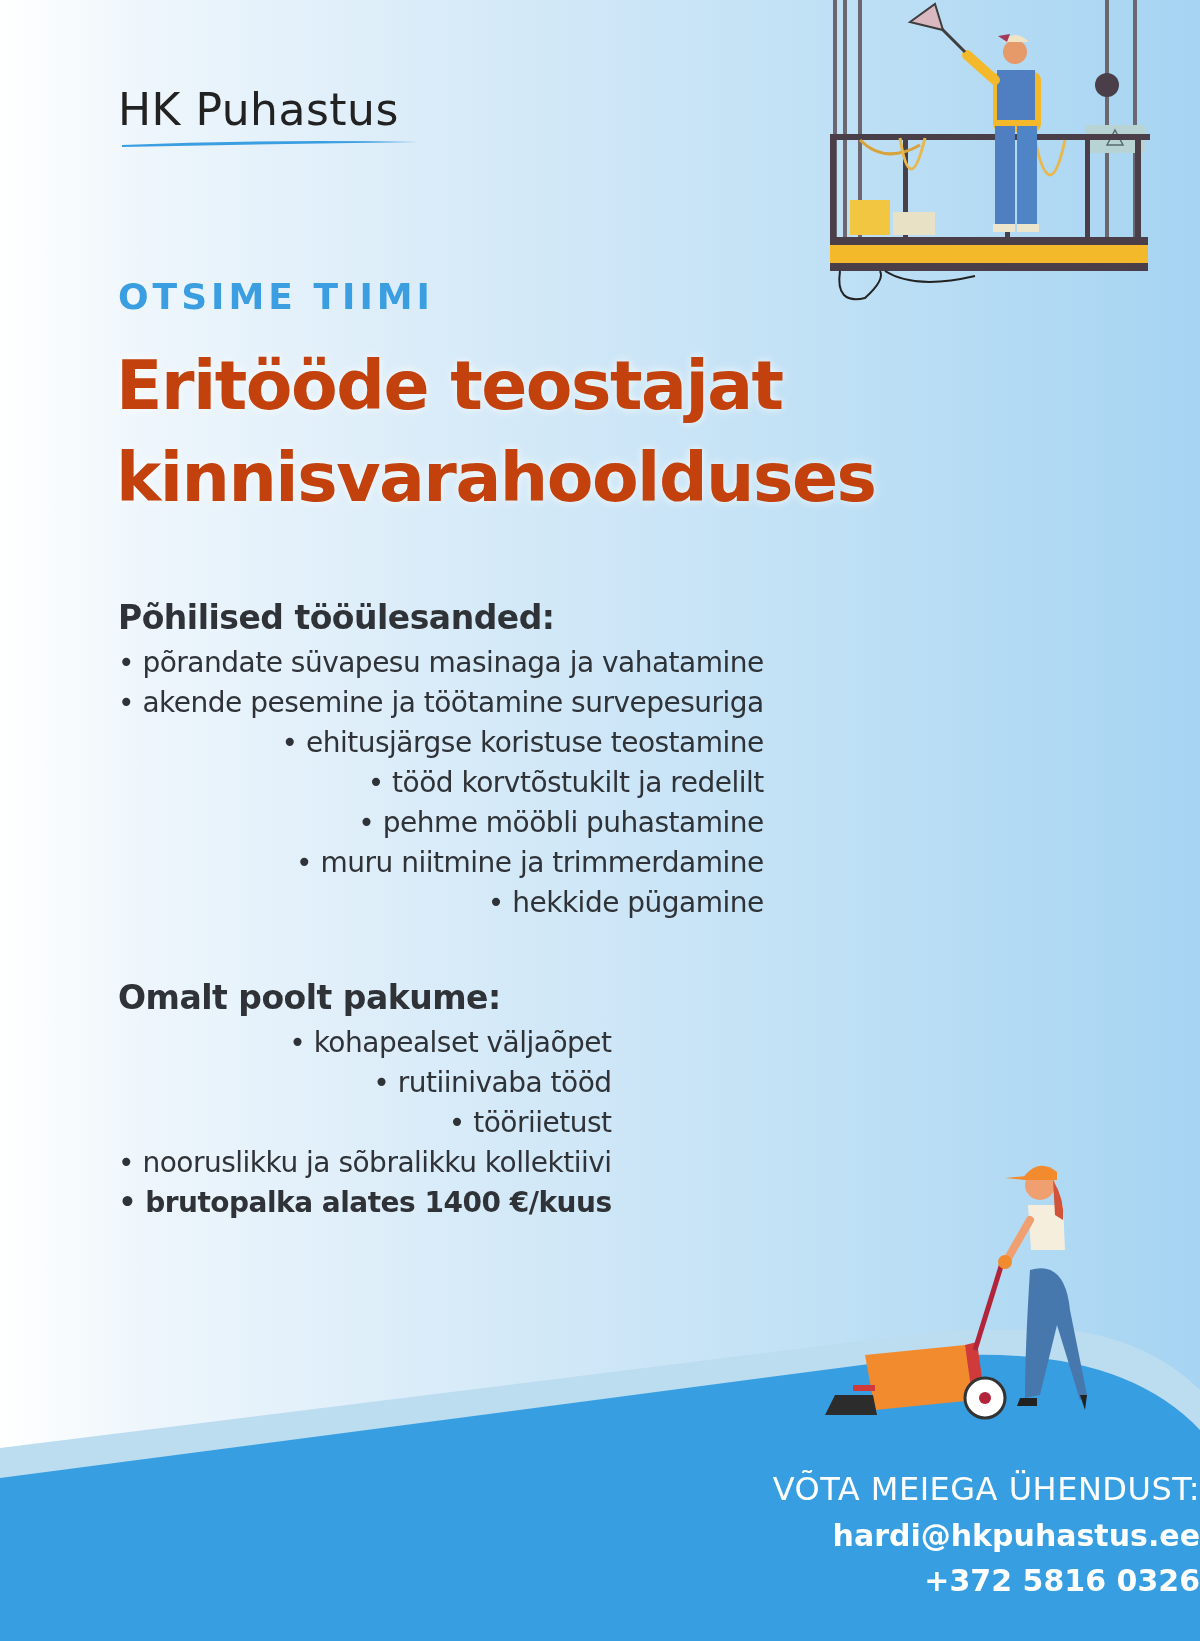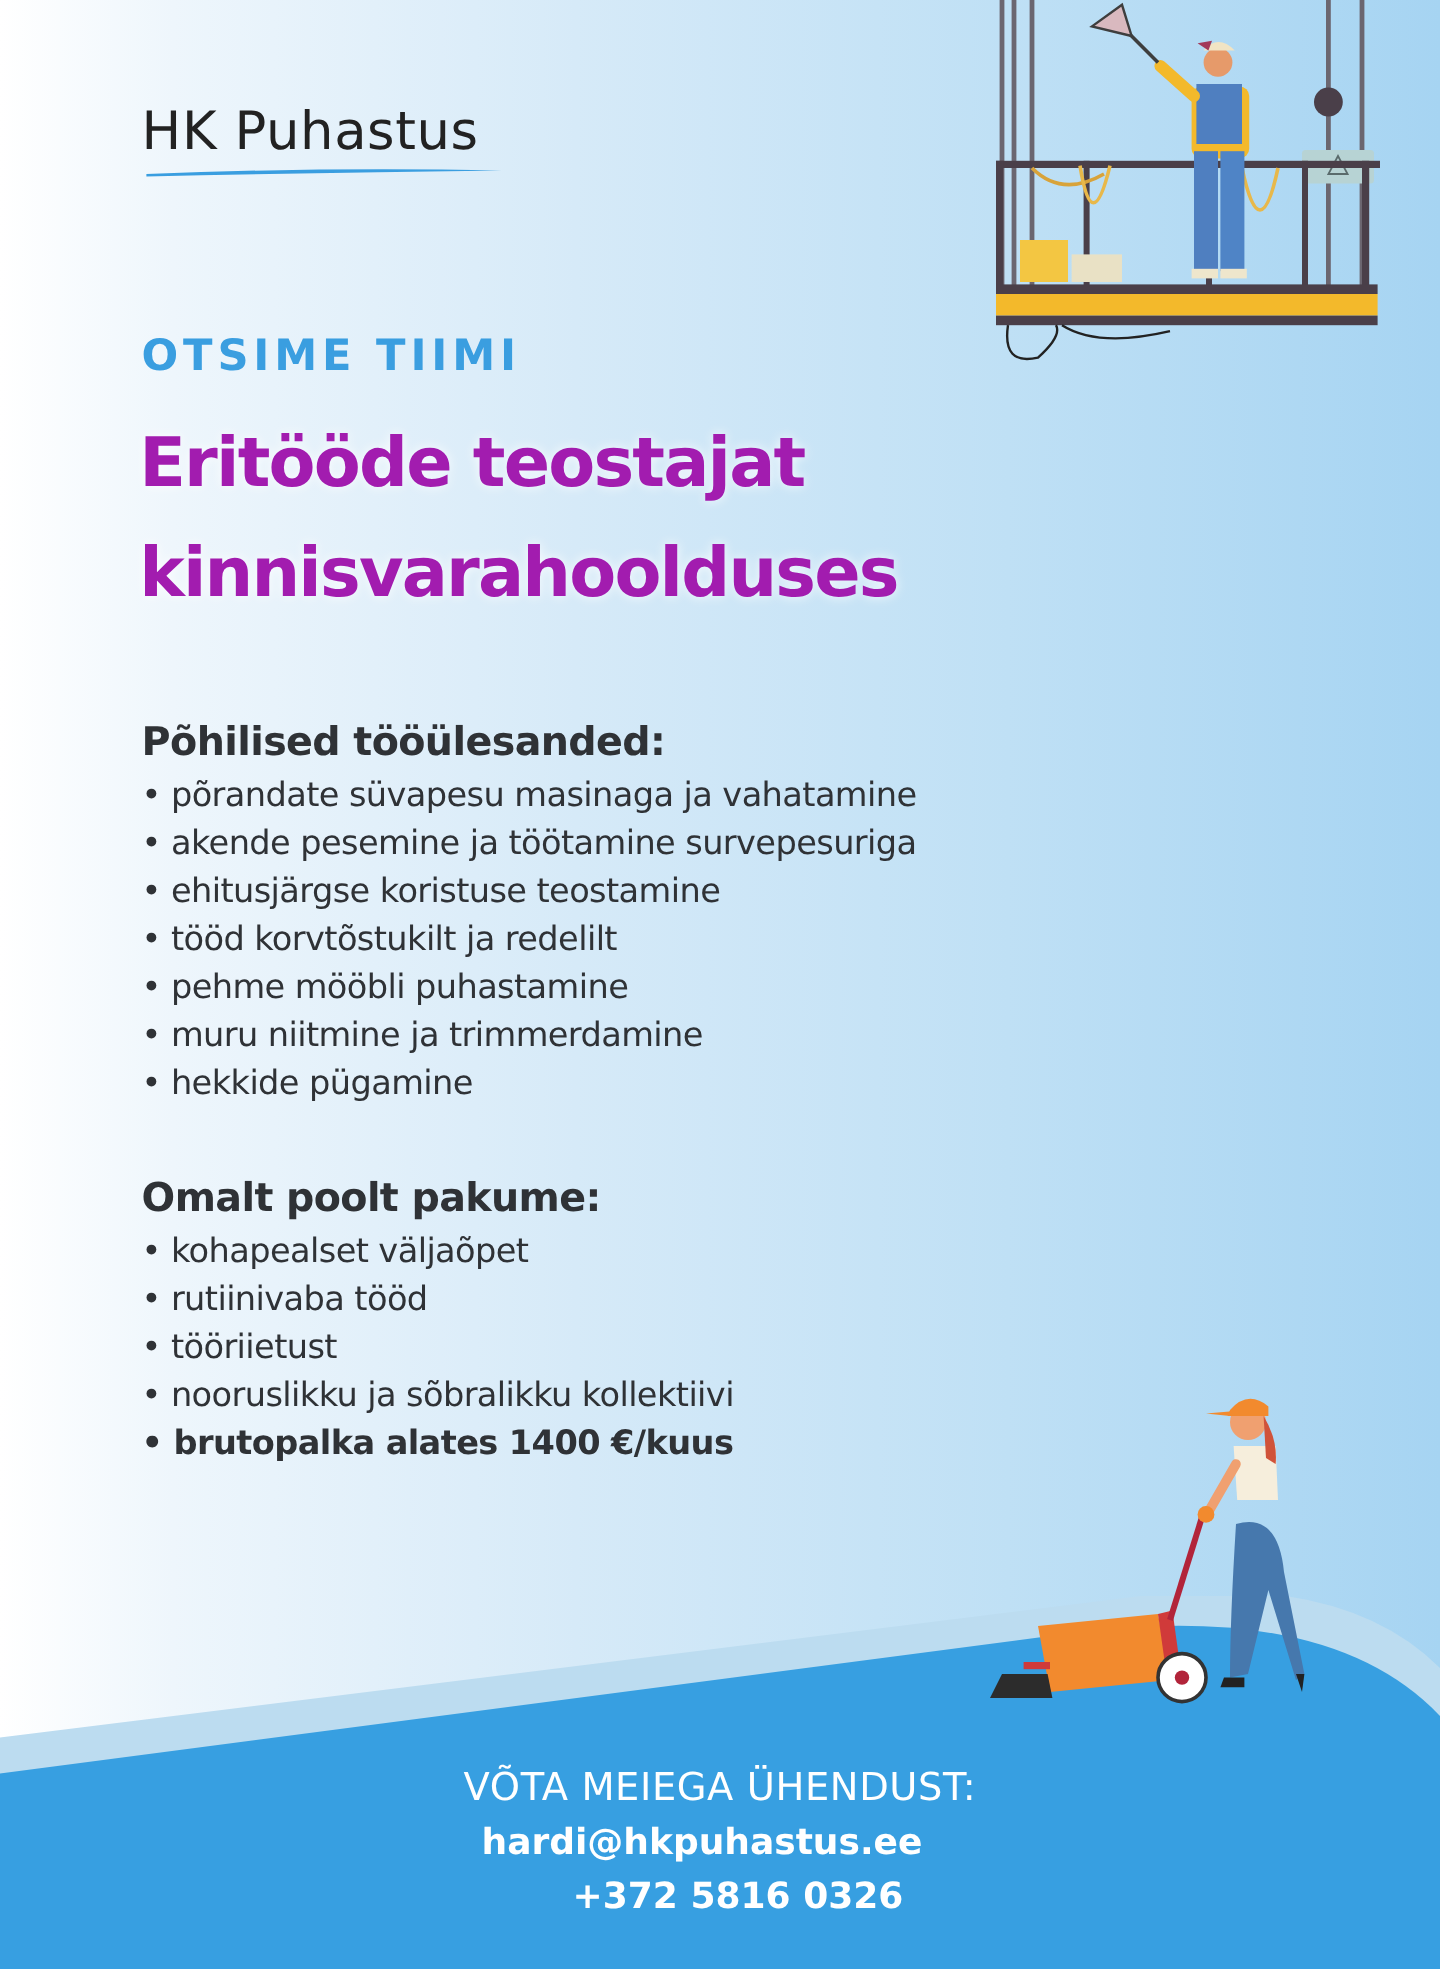--- a/index.html
+++ b/index.html
@@ -20,42 +20,42 @@
       position: absolute; left: 120px; top: 138px; width: 300px; height: 10px;
     }
     .kicker {
       position: absolute; left: 118px; top: 276px;
       font-family: "DejaVu Sans", sans-serif; font-weight: bold;
       font-size: 36px; letter-spacing: 4px; color: #3a9ee0;
     }
     .headline {
       position: absolute; left: 116px; top: 340px;
       font-family: "DejaVu Sans", sans-serif; font-weight: bold;
-      font-size: 57px; line-height: 92px; color: #a21caf;
+      font-size: 68px; line-height: 92px; color: #c2410c;
       letter-spacing: -1.5px;
       text-shadow: 0 0 10px rgba(255,255,255,0.85);
     }
     .section { position: absolute; left: 118px; }
     .section h2 {
       font-family: "DejaVu Sans", sans-serif; font-weight: bold;
       font-size: 33px; color: #2f3236; letter-spacing: -0.5px; margin-bottom: 6px;
     }
-    .section ul { list-style: none; }
+    .section ul { list-style: none; text-align: right; }
     .section li {
       font-family: "DejaVu Sans", sans-serif;
       font-size: 28px; line-height: 40px; color: #2f3236;
       letter-spacing: -0.5px;
     }
     .section li::before { content: "• "; }
     .section li.strong { font-weight: bold; }
     .sec1 { top: 598px; }
     .sec2 { top: 978px; }
     .footer-svg { position: absolute; left: 0; top: 1330px; width: 1200px; height: 311px; }
     .contact {
-      position: absolute; left: 0; width: 1200px; top: 1470px; text-align: center; color: #fff;
+      position: absolute; left: 0; width: 1200px; top: 1470px; text-align: right; color: #fff;
       font-family: "DejaVu Sans", sans-serif;
     }
     .contact .c-title { font-size: 32px; letter-spacing: 0.5px; margin-left: 0; }
     .contact .c-email { font-size: 30px; margin-top: 10px; margin-left: -30px; font-weight: bold; }
     .contact .c-phone { font-size: 30px; margin-top: 10px; margin-left: 30px; font-weight: bold; }
     .illus-top { position: absolute; left: 815px; top: 0; width: 345px; height: 310px; }
     .illus-bottom { position: absolute; left: 825px; top: 1110px; width: 290px; height: 310px; }
   </style>
 </head>
 <body>

